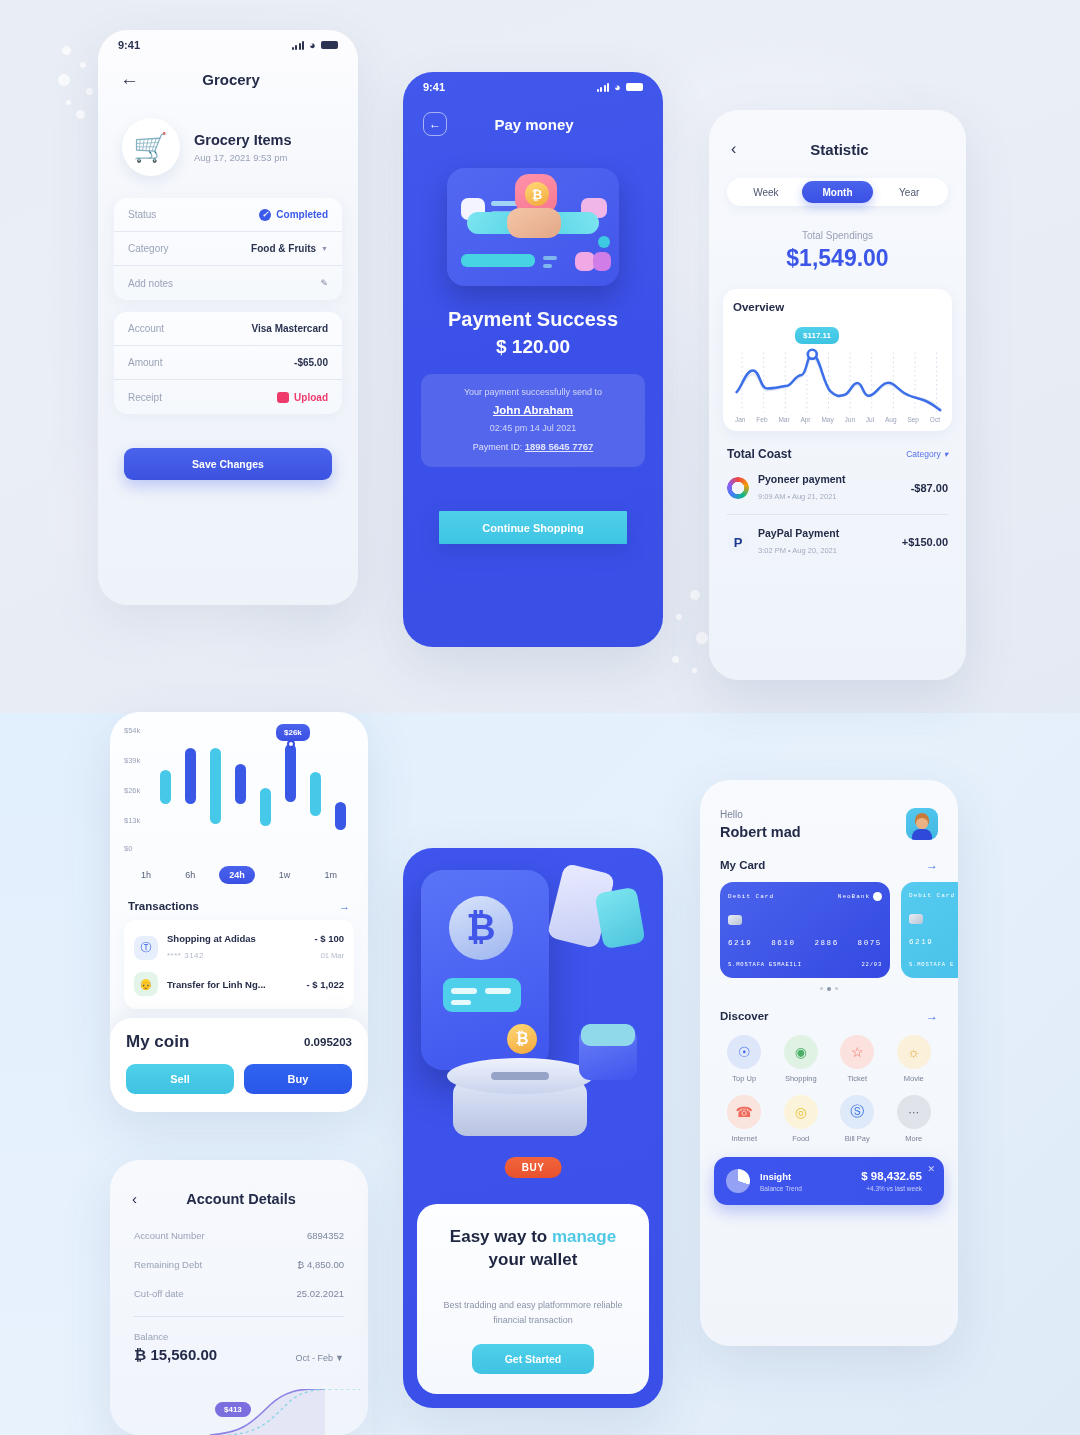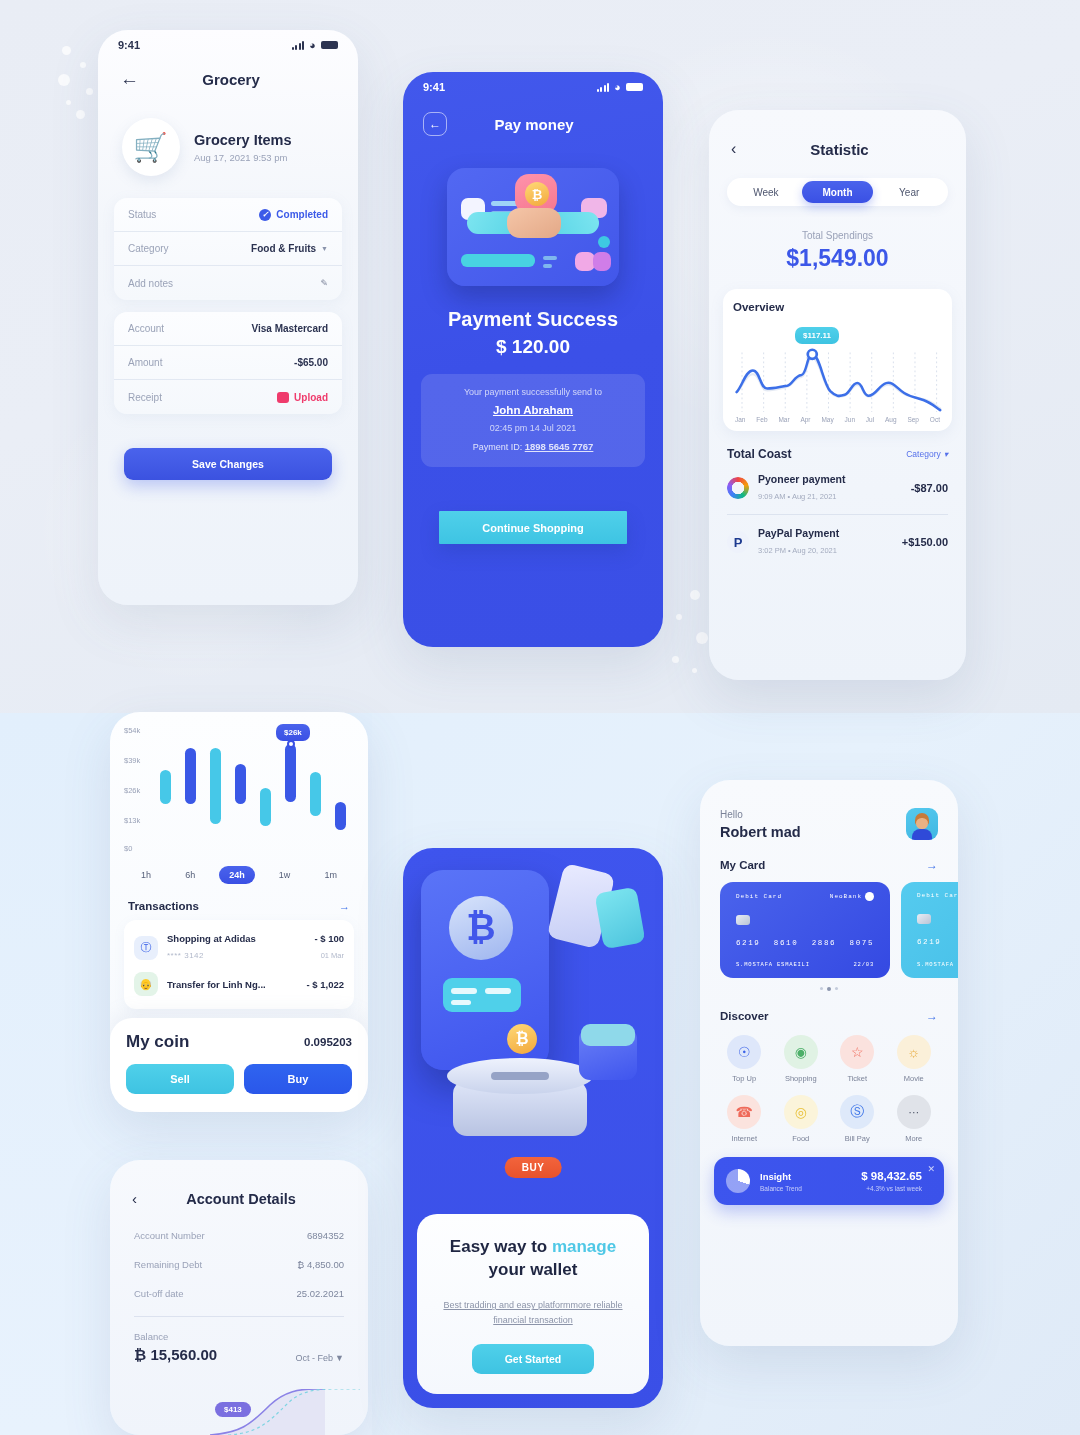--- a/index.html
+++ b/index.html
@@ -193,41 +193,41 @@
   .promo-ill { position:relative; height:330px; overflow:hidden; }
   .pil { position:absolute; }
   .buybadge { position:absolute; left:50%; transform:translateX(-50%); bottom:0;
     background:linear-gradient(180deg,#f2643c,#e8522c); color:#fff; font-size:10px;
     font-weight:bold; padding:5px 17px; border-radius:11px; letter-spacing:.5px; }
   .promo-card { position:absolute; left:14px; right:14px; bottom:14px;
     background:linear-gradient(180deg,#fdfeff,#f5f8fd); border-radius:20px;
     padding:22px 18px 20px; text-align:center; }
   .promo-card h2 { font-size:17px; font-weight:bold; color:#1f2642; line-height:1.35; }
   .promo-card h2 em { font-style:normal; color:#4fc8e6; }
-  .promo-card p { font-size:9px; color:#8b93a8; margin-top:16px; line-height:1.6;text-decoration:underline; }
+  .promo-card p { font-size:9px; color:#8b93a8; margin-top:26px; line-height:1.6; }
   .gstart { margin:17px auto 0; width:122px; height:30px; border-radius:9px;
     background:linear-gradient(180deg,#4fd0ea,#3ec3e2); color:#fff; font-size:10.5px;
     font-weight:bold; display:flex; align-items:center; justify-content:center; }
 
   
   #s7 { left:700px; top:780px; width:258px; height:566px;
     background:linear-gradient(180deg,#f8fafd 0%,#f1f5fb 100%); color:#242b49; }
   .hello { display:flex; justify-content:space-between; align-items:center;
     padding:28px 20px 0; }
   .hello .h1 { font-size:10px; color:#7a8298; }
   .hello .h2 { font-size:14.5px; font-weight:bold; margin-top:4px; }
   .avatar { width:32px; height:32px; border-radius:9px;
     background:linear-gradient(160deg,#55c9ee,#3fb6e2); position:relative; overflow:hidden; }
   .sechead { display:flex; justify-content:space-between; align-items:center;
     padding:18px 20px 0; }
   .sechead h4 { font-size:11.5px; font-weight:bold; }
   .sechead .arw { color:#3c6fe8; font-size:12px; }
   .cards { display:flex; gap:11px; padding:10px 0 0 20px; }
   .bankcard { width:170px; height:96px; border-radius:13px; flex:none;
-    padding:10px 16px; color:#fff; position:relative; overflow:hidden;
+    padding:10px 8px; color:#fff; position:relative; overflow:hidden;
     display:flex; flex-direction:column; justify-content:space-between; }
   .bankcard.c1 { background:linear-gradient(140deg,#4a63ec,#3449e2); }
   .bankcard.c2 { background:linear-gradient(140deg,#55cbef,#43bce6); }
   .bc-top { display:flex; justify-content:space-between; align-items:center;
     font-size:6px; letter-spacing:1px; font-family:"Liberation Mono",monospace; }
   .bc-chip { width:14px; height:10px; border-radius:3px;
     background:linear-gradient(140deg,#e8edf5,#b9c4d6); }
   .bc-num { font-size:7.5px; letter-spacing:1.6px;
     font-family:"Liberation Mono",monospace; display:flex; justify-content:space-between; }
   .bc-bot { display:flex; justify-content:space-between; font-size:5.5px;

